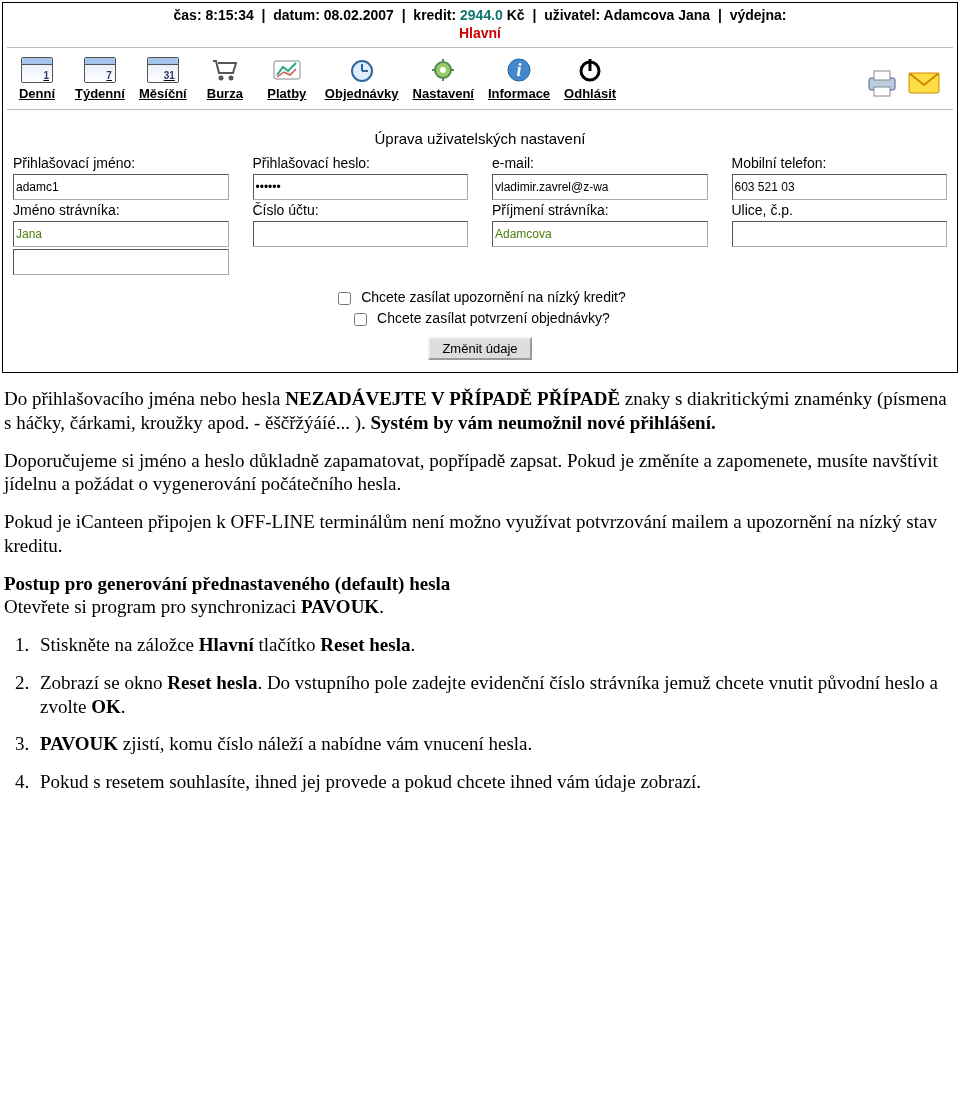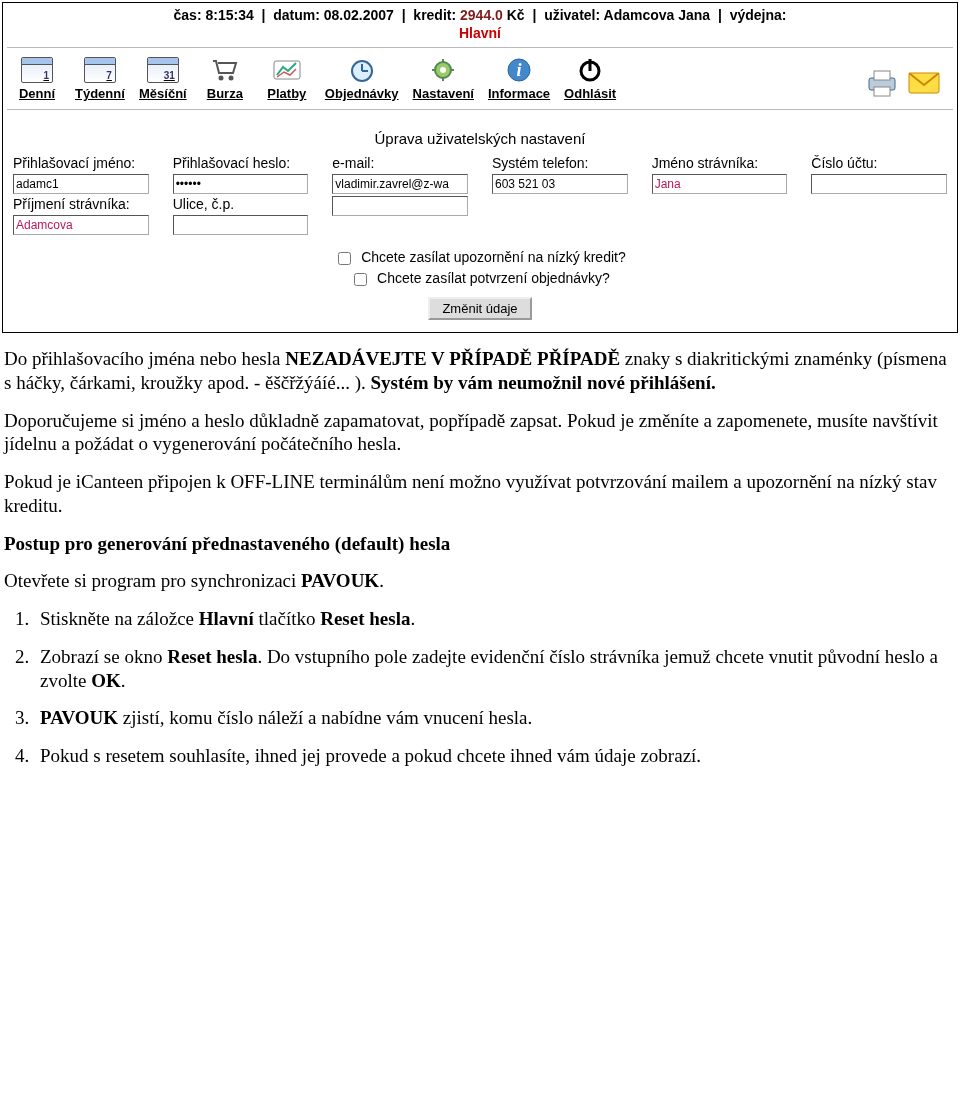--- a/index.html
+++ b/index.html
@@ -14,21 +14,21 @@
     border: 1px solid #000;
     margin: 2px;
     background: #fff;
   }
   .statusbar {
     text-align: center;
     padding: 4px 0 2px;
     font-size: 14px;
     font-weight: bold;
   }
-  .statusbar .credit { color: #7f1d1d; }
+  .statusbar .credit { color: #0f766e; }
   .vydejna-label {
     text-align: center;
     font-weight: bold;
     color: #c00;
     font-size: 14px;
     padding-bottom: 6px;
   }
   .hr { border-top: 1px solid #bbb; margin: 0 4px 4px; }
   .toolbar {
     display: flex;
@@ -76,42 +76,42 @@
     padding: 16px 10px 12px;
   }
   .form-title {
     text-align: center;
     font-weight: normal;
     font-size: 15px;
     margin-bottom: 8px;
   }
   .form-grid {
     display: grid;
-    grid-template-columns: repeat(6, 1fr);
+    grid-template-columns: repeat(4, 1fr);
     column-gap: 24px;
     row-gap: 2px;
     align-items: start;
   }
   .fld label {
     display: block;
     font-size: 14px;
     margin-bottom: 1px;
     min-height: 34px;
   }
   .fld.short label { min-height: 18px; }
   .fld input {
     width: 100%;
     font-family: Arial, sans-serif;
     font-size: 12px;
     padding: 1px 2px;
     border: 1px inset #aaa;
     background:#fff;
-    height: 20px;
-  }
-  .fld input[disabled] { color:#be185d; background:#fff; }
+    height: 26px;
+  }
+  .fld input[disabled] { color:#4d7c0f; background:#fff; }
   .check-area {
     text-align: center;
     margin-top: 14px;
     font-size: 14px;
   }
   .check-line { margin: 2px 0; }
   .check-line input { vertical-align: middle; margin-right:6px; }
   .submit-row { text-align:center; margin-top:8px; }
   .submit-row button {
     font-family: Arial; font-size:13px;
@@ -121,21 +121,21 @@
   
   .doc {
     font-family: "Times New Roman", Times, serif;
     font-size: 19px;
     line-height: 1.25;
     padding: 12px 4px 0;
     max-width: 956px;
   }
   .doc p { margin: 0 0 14px; }
   .doc .bold { font-weight: bold; }
-  .doc h3 { font-family: "Times New Roman", serif; font-size:19px; font-weight:bold; margin:0 0 14px; }
+  .doc h3 { font-family: "Times New Roman", serif; font-size:19px; font-weight:bold; margin:0 0 0; }
   .doc ol { margin:0 0 0 26px; padding:0; }
   .doc li { margin: 0 0 14px 4px; padding-left:6px; }
 </style>
 </head>
 <body>
 
 <div class="screenshot">
 
   <div class="statusbar">
     <span>čas:</span>
@@ -258,21 +258,21 @@
 
   <div class="form-area">
     <div class="form-title">Úprava uživatelských nastavení</div>
     <div class="form-grid">
       <div class="fld short"><label>Přihlašovací jméno:</label>
         <input value="adamc1" style=""></div>
       <div class="fld short"><label>Přihlašovací heslo:</label>
         <input value="••••••" style=""></div>
       <div class="fld short"><label>e-mail:</label>
         <input value="vladimir.zavrel@z-wa" style=""></div>
-      <div class="fld short"><label>Systém telefon:</label>
+      <div class="fld short"><label>Mobilní telefon:</label>
         <input value="603 521 03" style=""></div>
 
       <div class="fld short"><label>Jméno strávníka:</label>
         <input disabled="" value="Jana" style=""></div>
       <div class="fld short"><label>Číslo účtu:</label>
         <input value="" style=""></div>
       <div class="fld short"><label>Příjmení strávníka:</label>
         <input disabled="" value="Adamcova" style=""></div>
       <div class="fld short"><label>Ulice, č.p.</label>
         <input value="" style=""></div>

